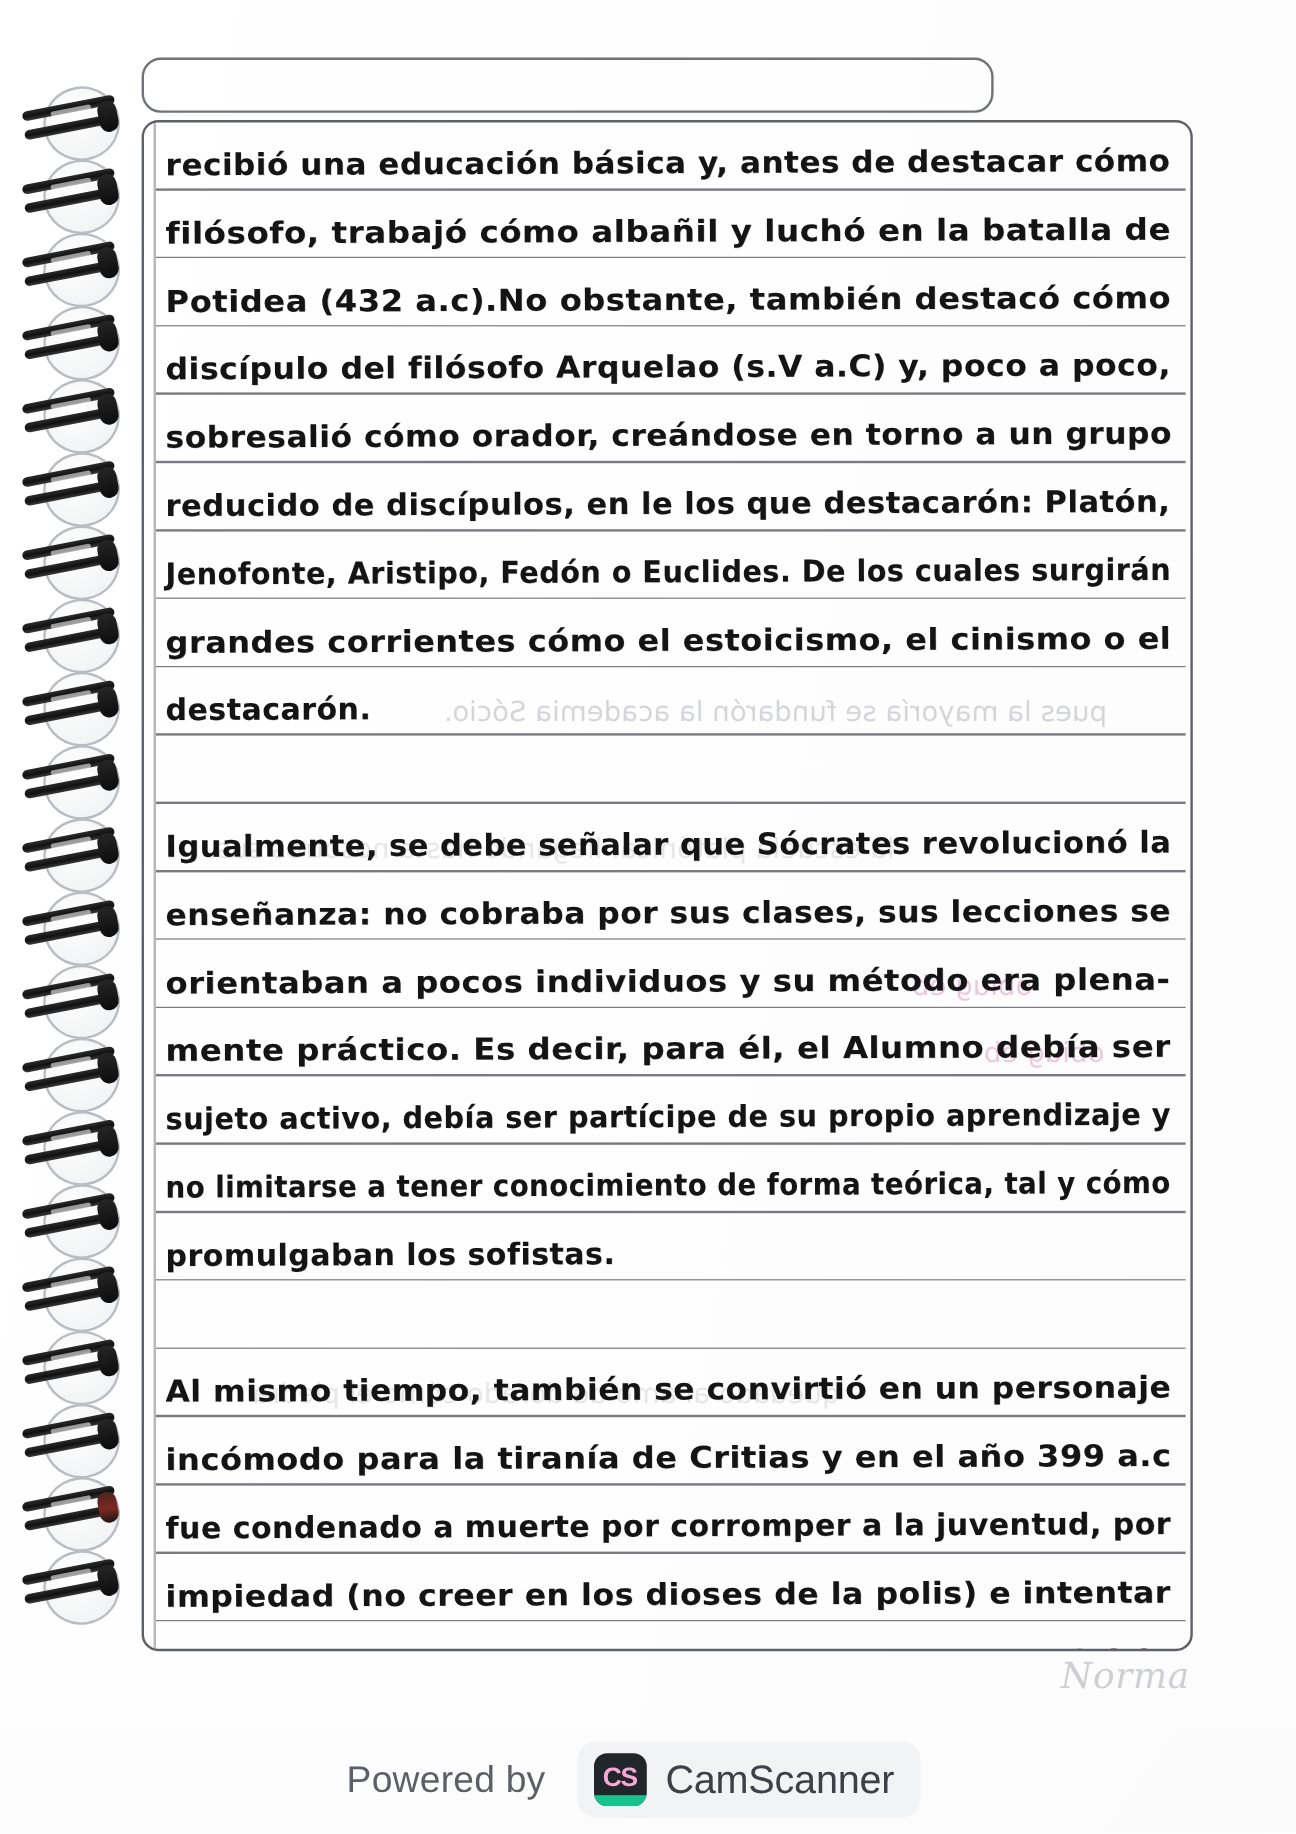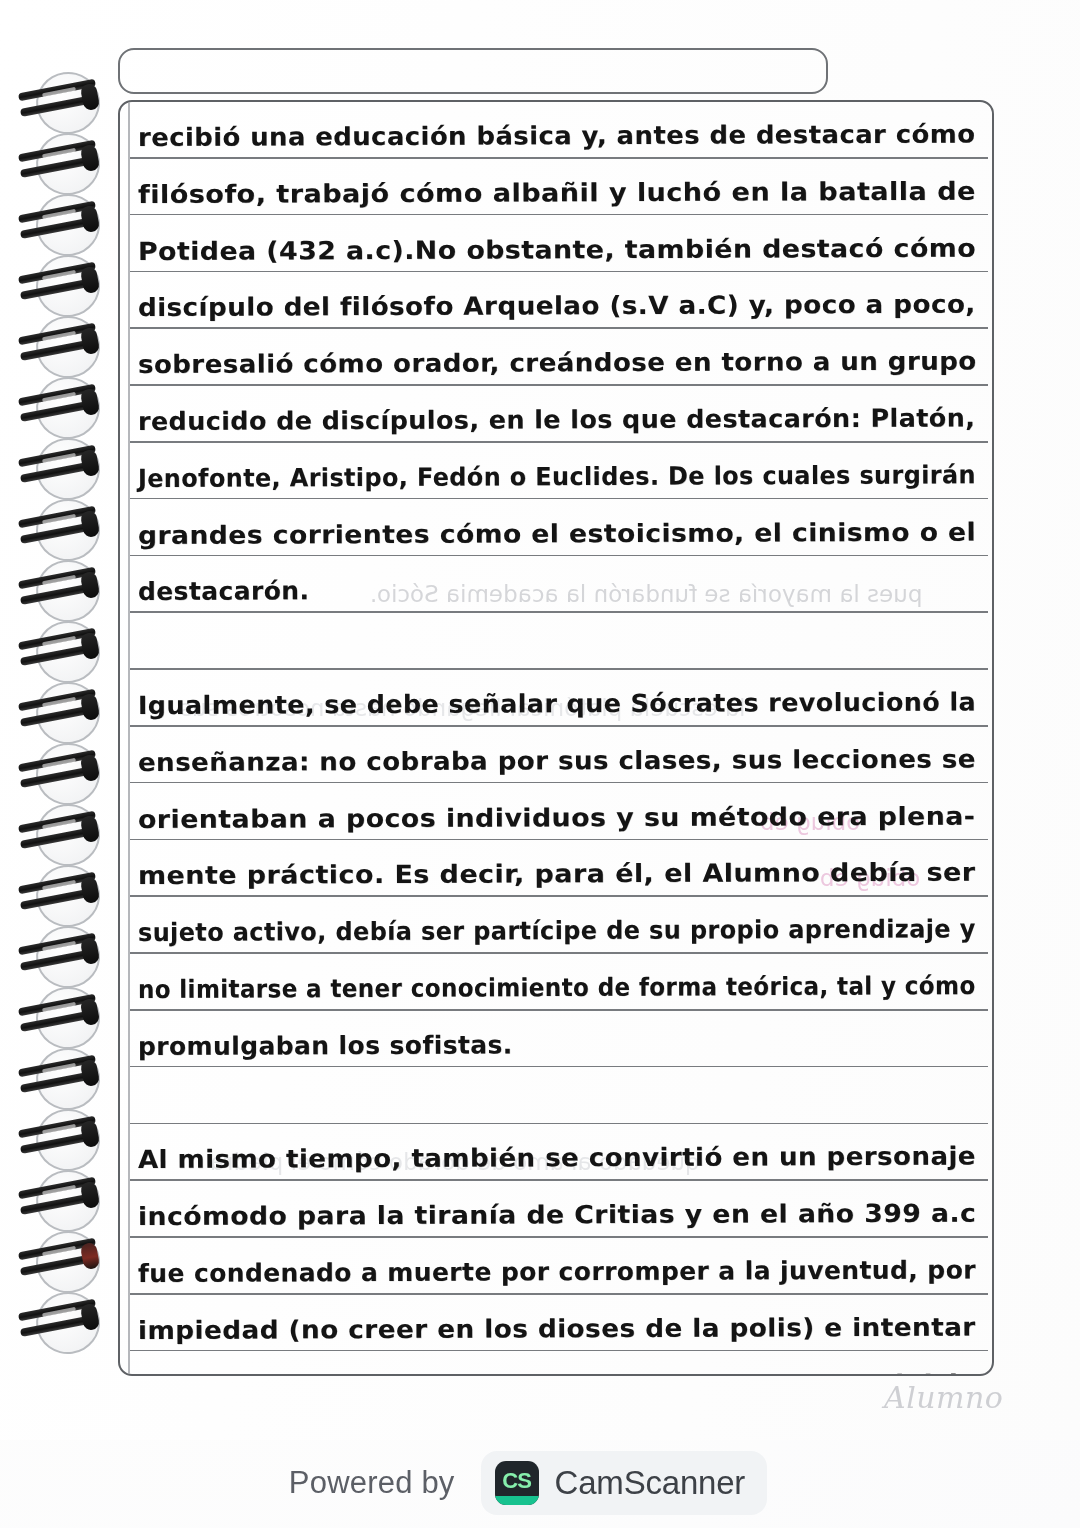--- a/index.html
+++ b/index.html
@@ -138,21 +138,21 @@
   #cs-chip{
     display:flex;align-items:center;gap:16px;
     background:#f1f3f5;border-radius:16px;padding:10px 22px 10px 14px;
   }
   #cs-logo{
     width:44px;height:44px;border-radius:11px;overflow:hidden;position:relative;
     background:#20262b;display:flex;align-items:center;justify-content:center;
   }
   #cs-logo .cs-text{
     font-family:"Liberation Sans",sans-serif;
-    font-weight:700;font-size:22px;color:#86efac;letter-spacing:-1px;
+    font-weight:700;font-size:22px;color:#f9a8d4;letter-spacing:-1px;
     position:relative;top:-2px;
   }
   #cs-logo .cs-bar{
     position:absolute;left:0;bottom:0;width:100%;height:9px;background:#17c28f;
   }
   #cs-name{
     font-family:"Liberation Sans",sans-serif;
     font-size:33px;color:#3d4147;font-weight:500;letter-spacing:-0.2px;
   }
 </style>
@@ -367,21 +367,21 @@
         <div class="hw ink" style="left: 18px; top: 873px; transform: scaleX(0.922) rotate(-0.25deg);">no limitarse a tener conocimiento de forma teórica, tal y cómo</div>
         <div class="hw ink" style="left: 18px; top: 929.8px; transform: scaleX(1) rotate(-0.25deg);">promulgaban los sofistas.</div>
         <div class="hw ink" style="left: 18px; top: 1043.4px; transform: scaleX(1.045) rotate(-0.25deg);">Al mismo tiempo, también se convirtió en un personaje</div>
         <div class="hw ink" style="left: 18px; top: 1100.2px; transform: scaleX(1.068) rotate(-0.25deg);">incómodo para la tiranía de Critias y en el año 399 a.c</div>
         <div class="hw ink" style="left: 18px; top: 1157px; transform: scaleX(1) rotate(-0.25deg);">fue condenado a muerte por corromper a la juventud, por</div>
         <div class="hw ink" style="left: 18px; top: 1213.8px; transform: scaleX(1.053) rotate(-0.25deg);">impiedad (no creer en los dioses de la polis) e intentar</div>
         <div class="hw ink" style="left: 18px; top: 1270.6px; transform: scaleX(1.044) rotate(-0.25deg);">introducir otros dioses. Sin duda, su juicio fue un juicio</div>
       </div>
   </div>
 
-  <div id="norma">Alumno</div>
+  <div id="norma">Norma</div>
 
   <div id="footer">
     <span id="powered">Powered by</span>
     <span id="cs-chip">
       <span id="cs-logo">
         <span class="cs-text">CS</span>
         <span class="cs-bar"></span>
       </span>
       <span id="cs-name">CamScanner</span>
     </span>

